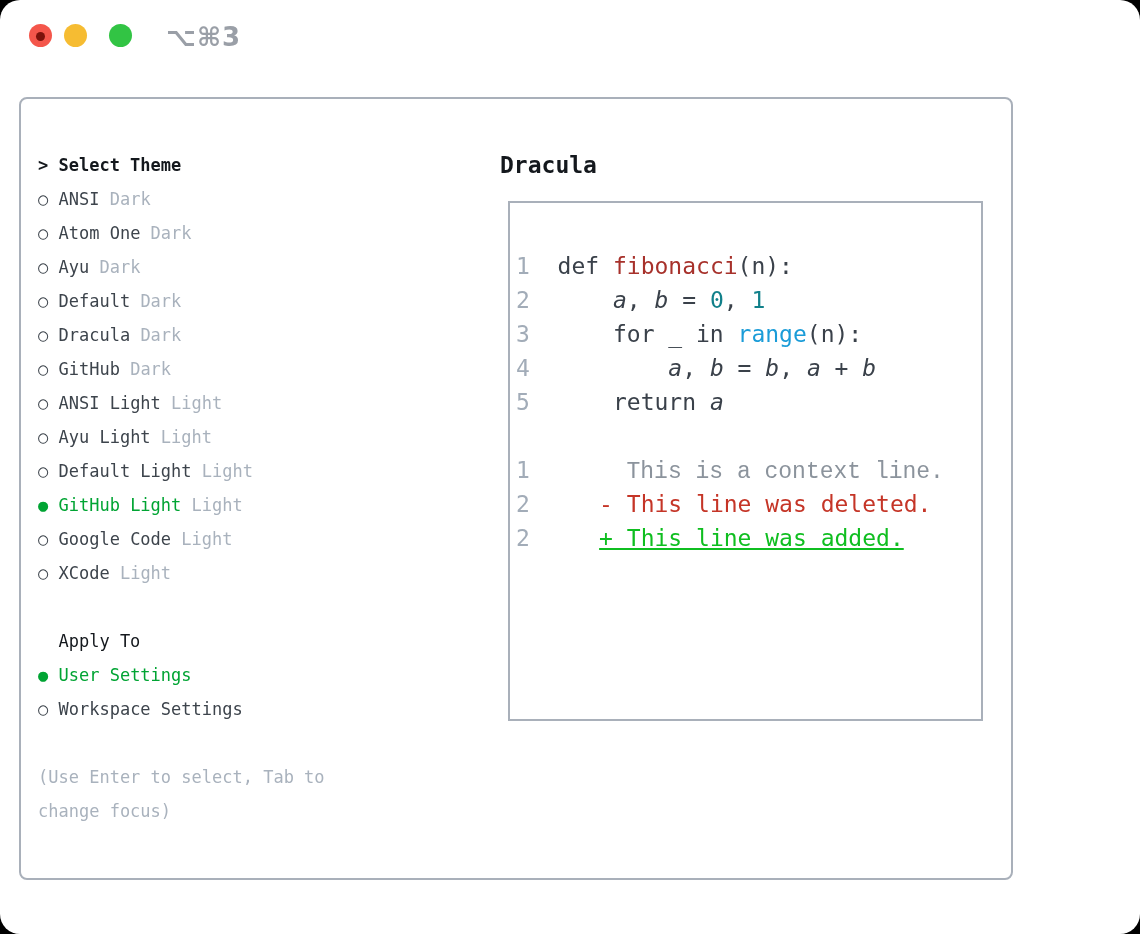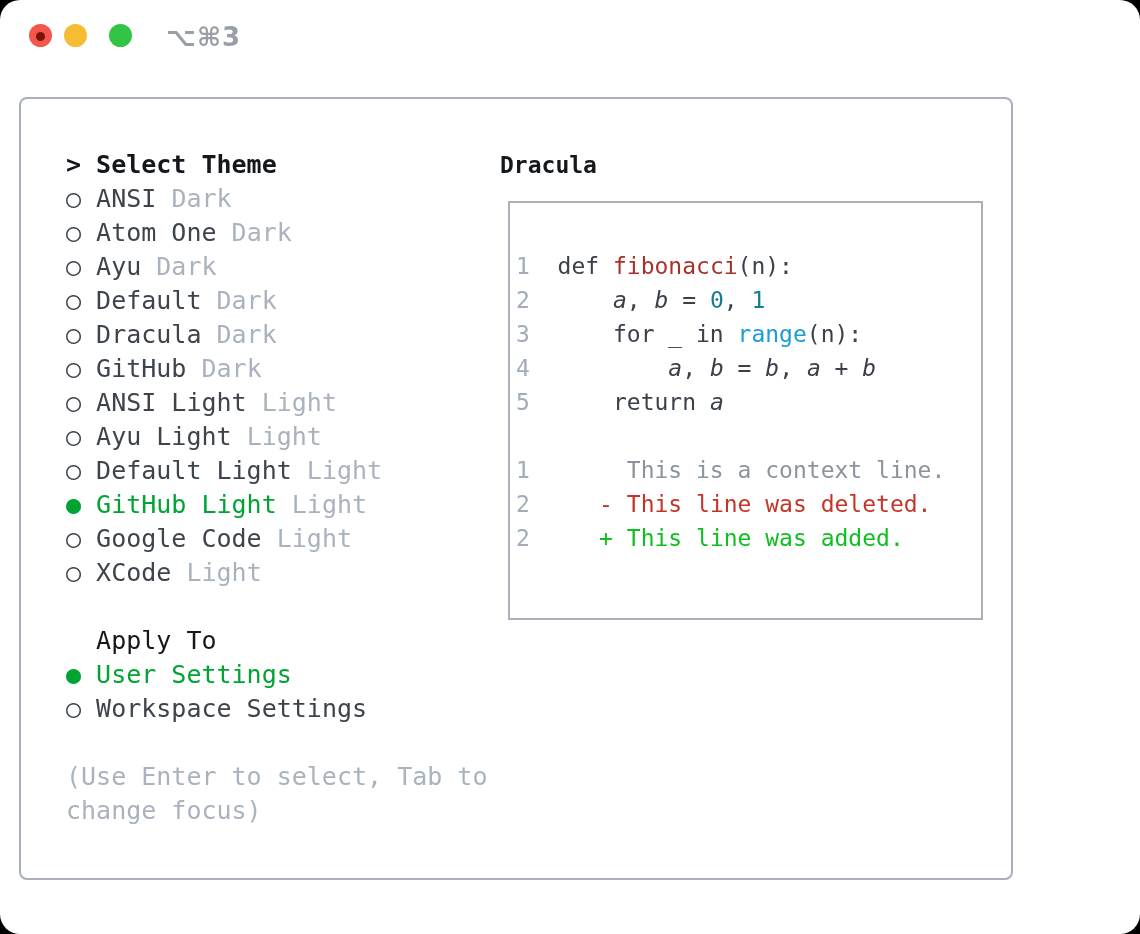--- a/index.html
+++ b/index.html
@@ -35,56 +35,55 @@
   
   .main-box{
     position:absolute;left:19px;top:97px;width:994px;height:783px;
     box-sizing:border-box;
     border:2px solid var(--border,#a9b0ba);
     border-radius:8px;
   }
   
   .theme-panel{
     position:absolute;left:38px;top:148px;
-    font-size:25px;line-height:34px;
+    font-size:17px;line-height:34px;
     white-space:pre;
-    margin-left:28px;
   }
   .theme-panel > div{height:34px;}
   .picker-title{font-weight:bold;color:var(--heading,#14181d);}
   .apply-title{color:var(--heading,#14181d);}
   .item{color:var(--item-text,#3d444c);}
   .sel{color:var(--accent-green,#00a433);}
   .muted{color:var(--muted,#a9b2bd);text-align:right;}
   .hint{color:var(--muted,#a9b2bd);}
   .spacer{height:34px;}
   
   .preview-title{
     position:absolute;left:500px;top:148px;
     font-size:23px;line-height:34px;font-weight:bold;
     color:var(--heading,#14181d);
   }
   .preview-box{
-    position:absolute;left:508px;top:201px;width:475px;height:419px;
+    position:absolute;left:508px;top:201px;width:475px;height:520px;
     box-sizing:border-box;
     border:2px solid var(--border,#a9b0ba);
     padding:46px 0 0 6px;
     font-size:23px;line-height:34px;
     white-space:pre;overflow:hidden;
   }
   .preview-box > div{height:34px;}
   .lnum{color:var(--line-number,#a2acb8);}
   .seg-code{color:var(--code-text,#3a414a);}
   .seg-func{color:var(--func-red,#a7312b);}
   .seg-num{color:var(--number-teal,#11808a);}
   .seg-builtin{color:var(--builtin-blue,#1a9cd8);margin-top:40px;}
   .seg-var{color:var(--code-text,#3a414a);font-style:italic;}
-  .seg-context{color:var(--context-gray,#8b939c);}
+  .seg-context{color:var(--context-gray,#8b939c);font-family:Liberation Mono, monospace;}
   .seg-deleted{color:var(--deleted-red,#c53527);margin-top:40px;}
-  .seg-added{color:var(--added-green,#0fbe20);}
+  .seg-added{color:var(--added-green,#0fbe20);text-decoration:underline;}
 </style>
 </head>
 <body>
 
 <div class="window">
 
   <div class="titlebar">
     <div class="tl tl-close">
       <span class="dot"></span>
     </div>

